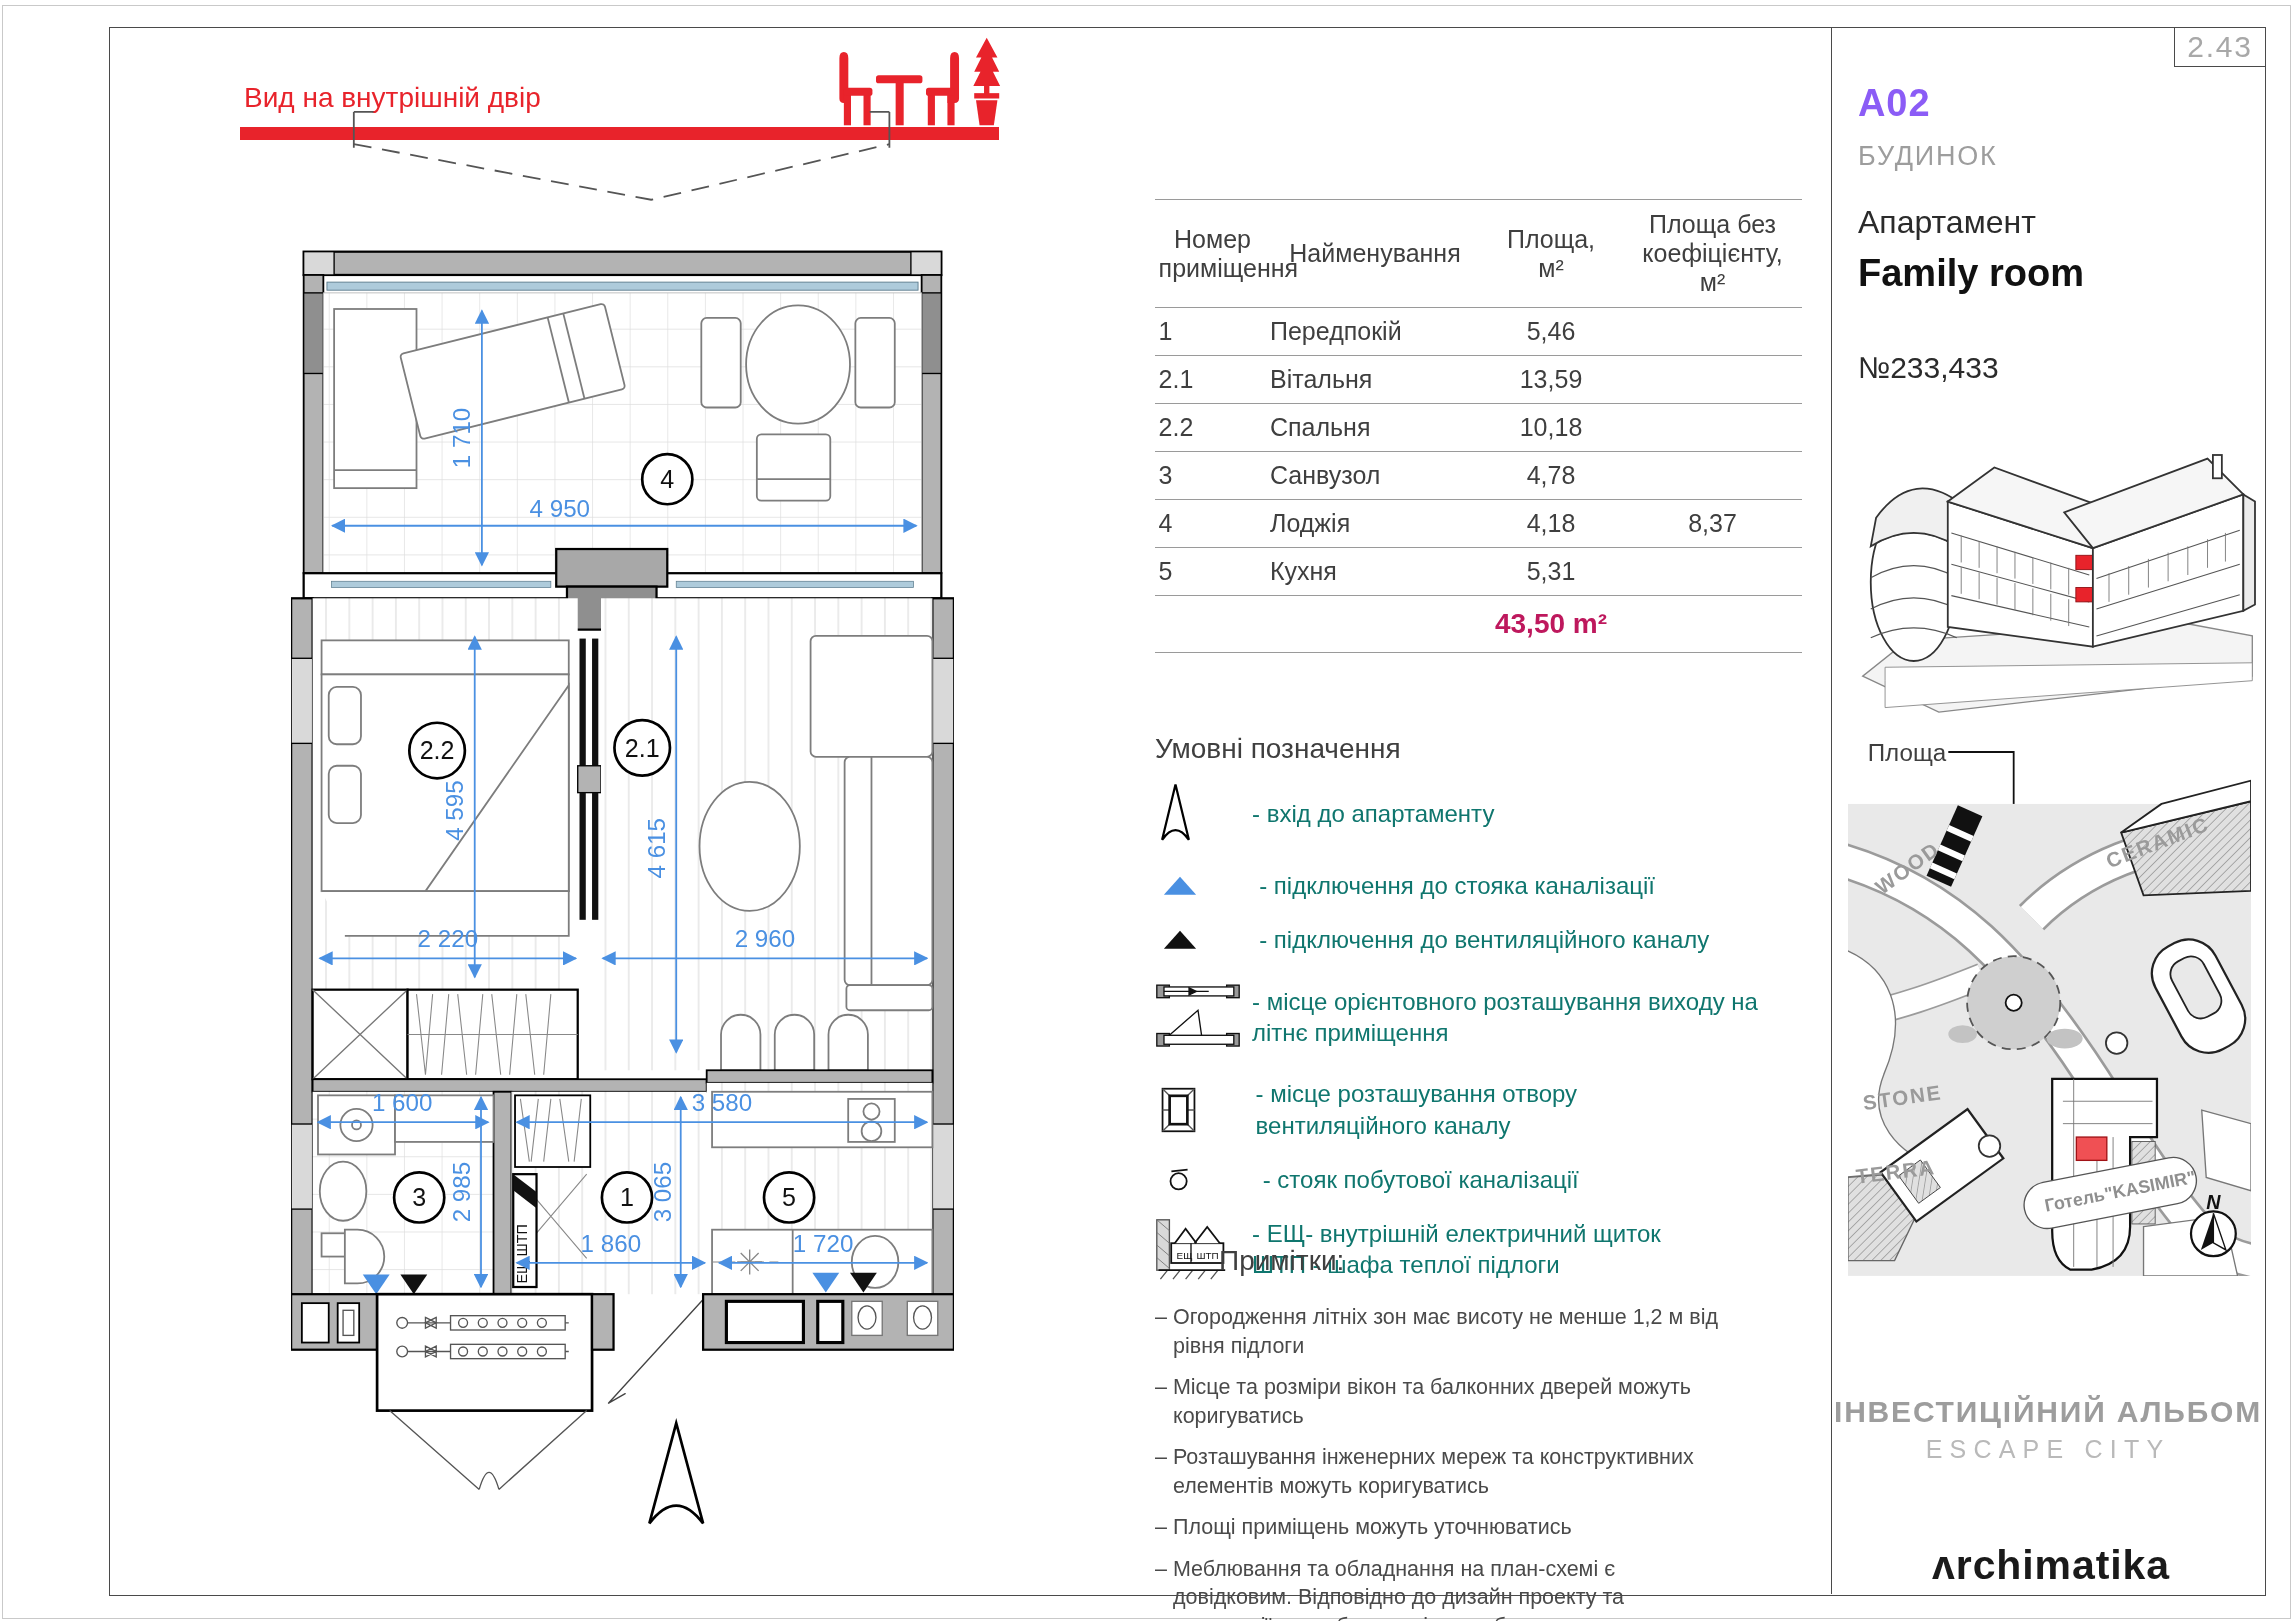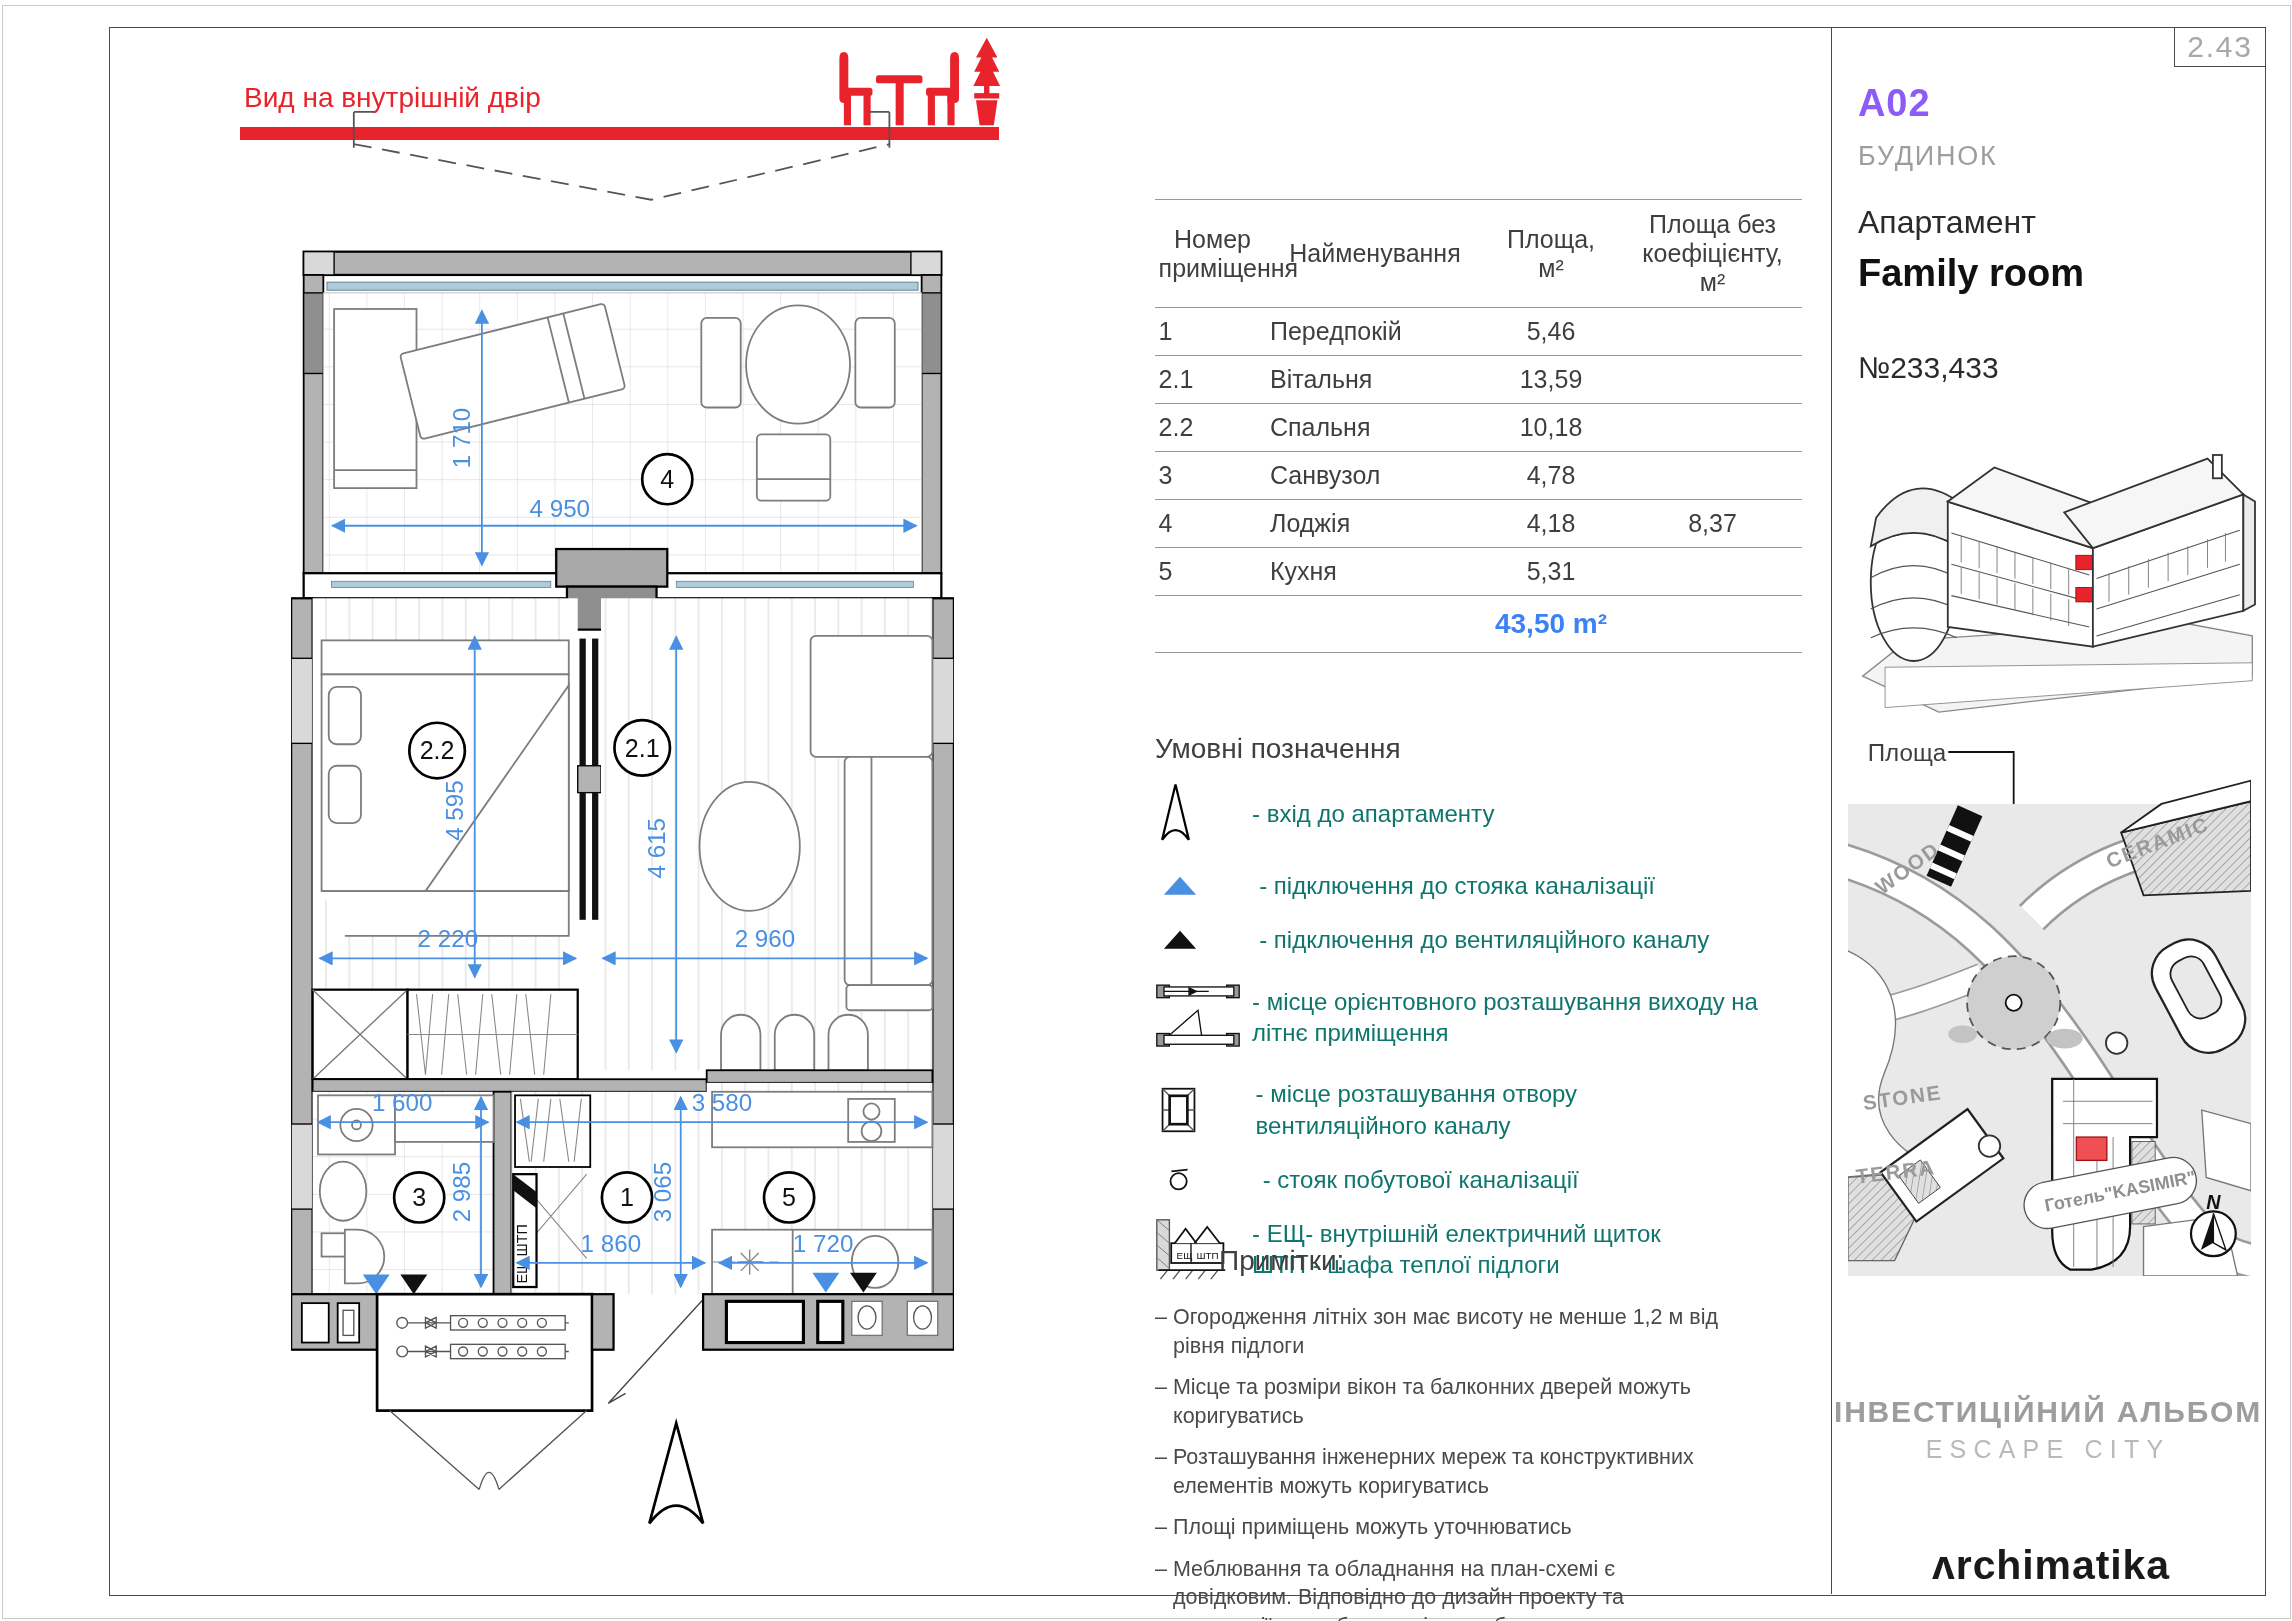--- a/index.html
+++ b/index.html
@@ -19,21 +19,21 @@
   
   .tbl{left:1155px;top:199px;width:647px;font-size:25px;color:#3f3f3f;}
   .trow{display:grid;grid-template-columns:115px 210px 142px 181px;align-items:center;border-bottom:1.8px solid #9a9a9a;}
   .trow.head{border-top:1.8px solid #9a9a9a;height:107px;text-align:center;line-height:1.15;}
   .trow.head > div{padding:0 3.6px;}
   .trow.body{height:47px;}
   .trow.body .c-num{text-align:left;padding-left:3.6px;}
   .trow.body .c-name{text-align:left;}
   .trow.body .c-area,.trow.body .c-noc{text-align:center;}
   .trow.total{height:56px;border-bottom:1.8px solid #9a9a9a;}
-  .trow.total .c-area{text-align:center;font-weight:bold;font-size:28px;color:#3b82f6;}
+  .trow.total .c-area{text-align:center;font-weight:bold;font-size:28px;color:#be185d;}
   
   .legend-title{left:1155px;top:733px;font-size:28px;}
   .legend{left:1155px;top:781px;width:627px;}
   .lrow{display:flex;align-items:center;margin-bottom:23px;}
   .lrow .ico{width:97px;flex:0 0 97px;display:flex;justify-content:flex-start;align-items:center;}
   .lrow .ltx{font-size:24px;color:#0f766e;white-space:pre-line;line-height:1.3;}
   
   .notes-title{left:1219px;top:1245px;font-size:28px;}
   .notes{left:1155px;top:1303px;width:573px;font-size:21.5px;color:#4a4a4a;}
   .notes .nitem{margin-bottom:12.5px;line-height:1.34;padding-left:18px;text-indent:-18px;white-space:pre-line;}

